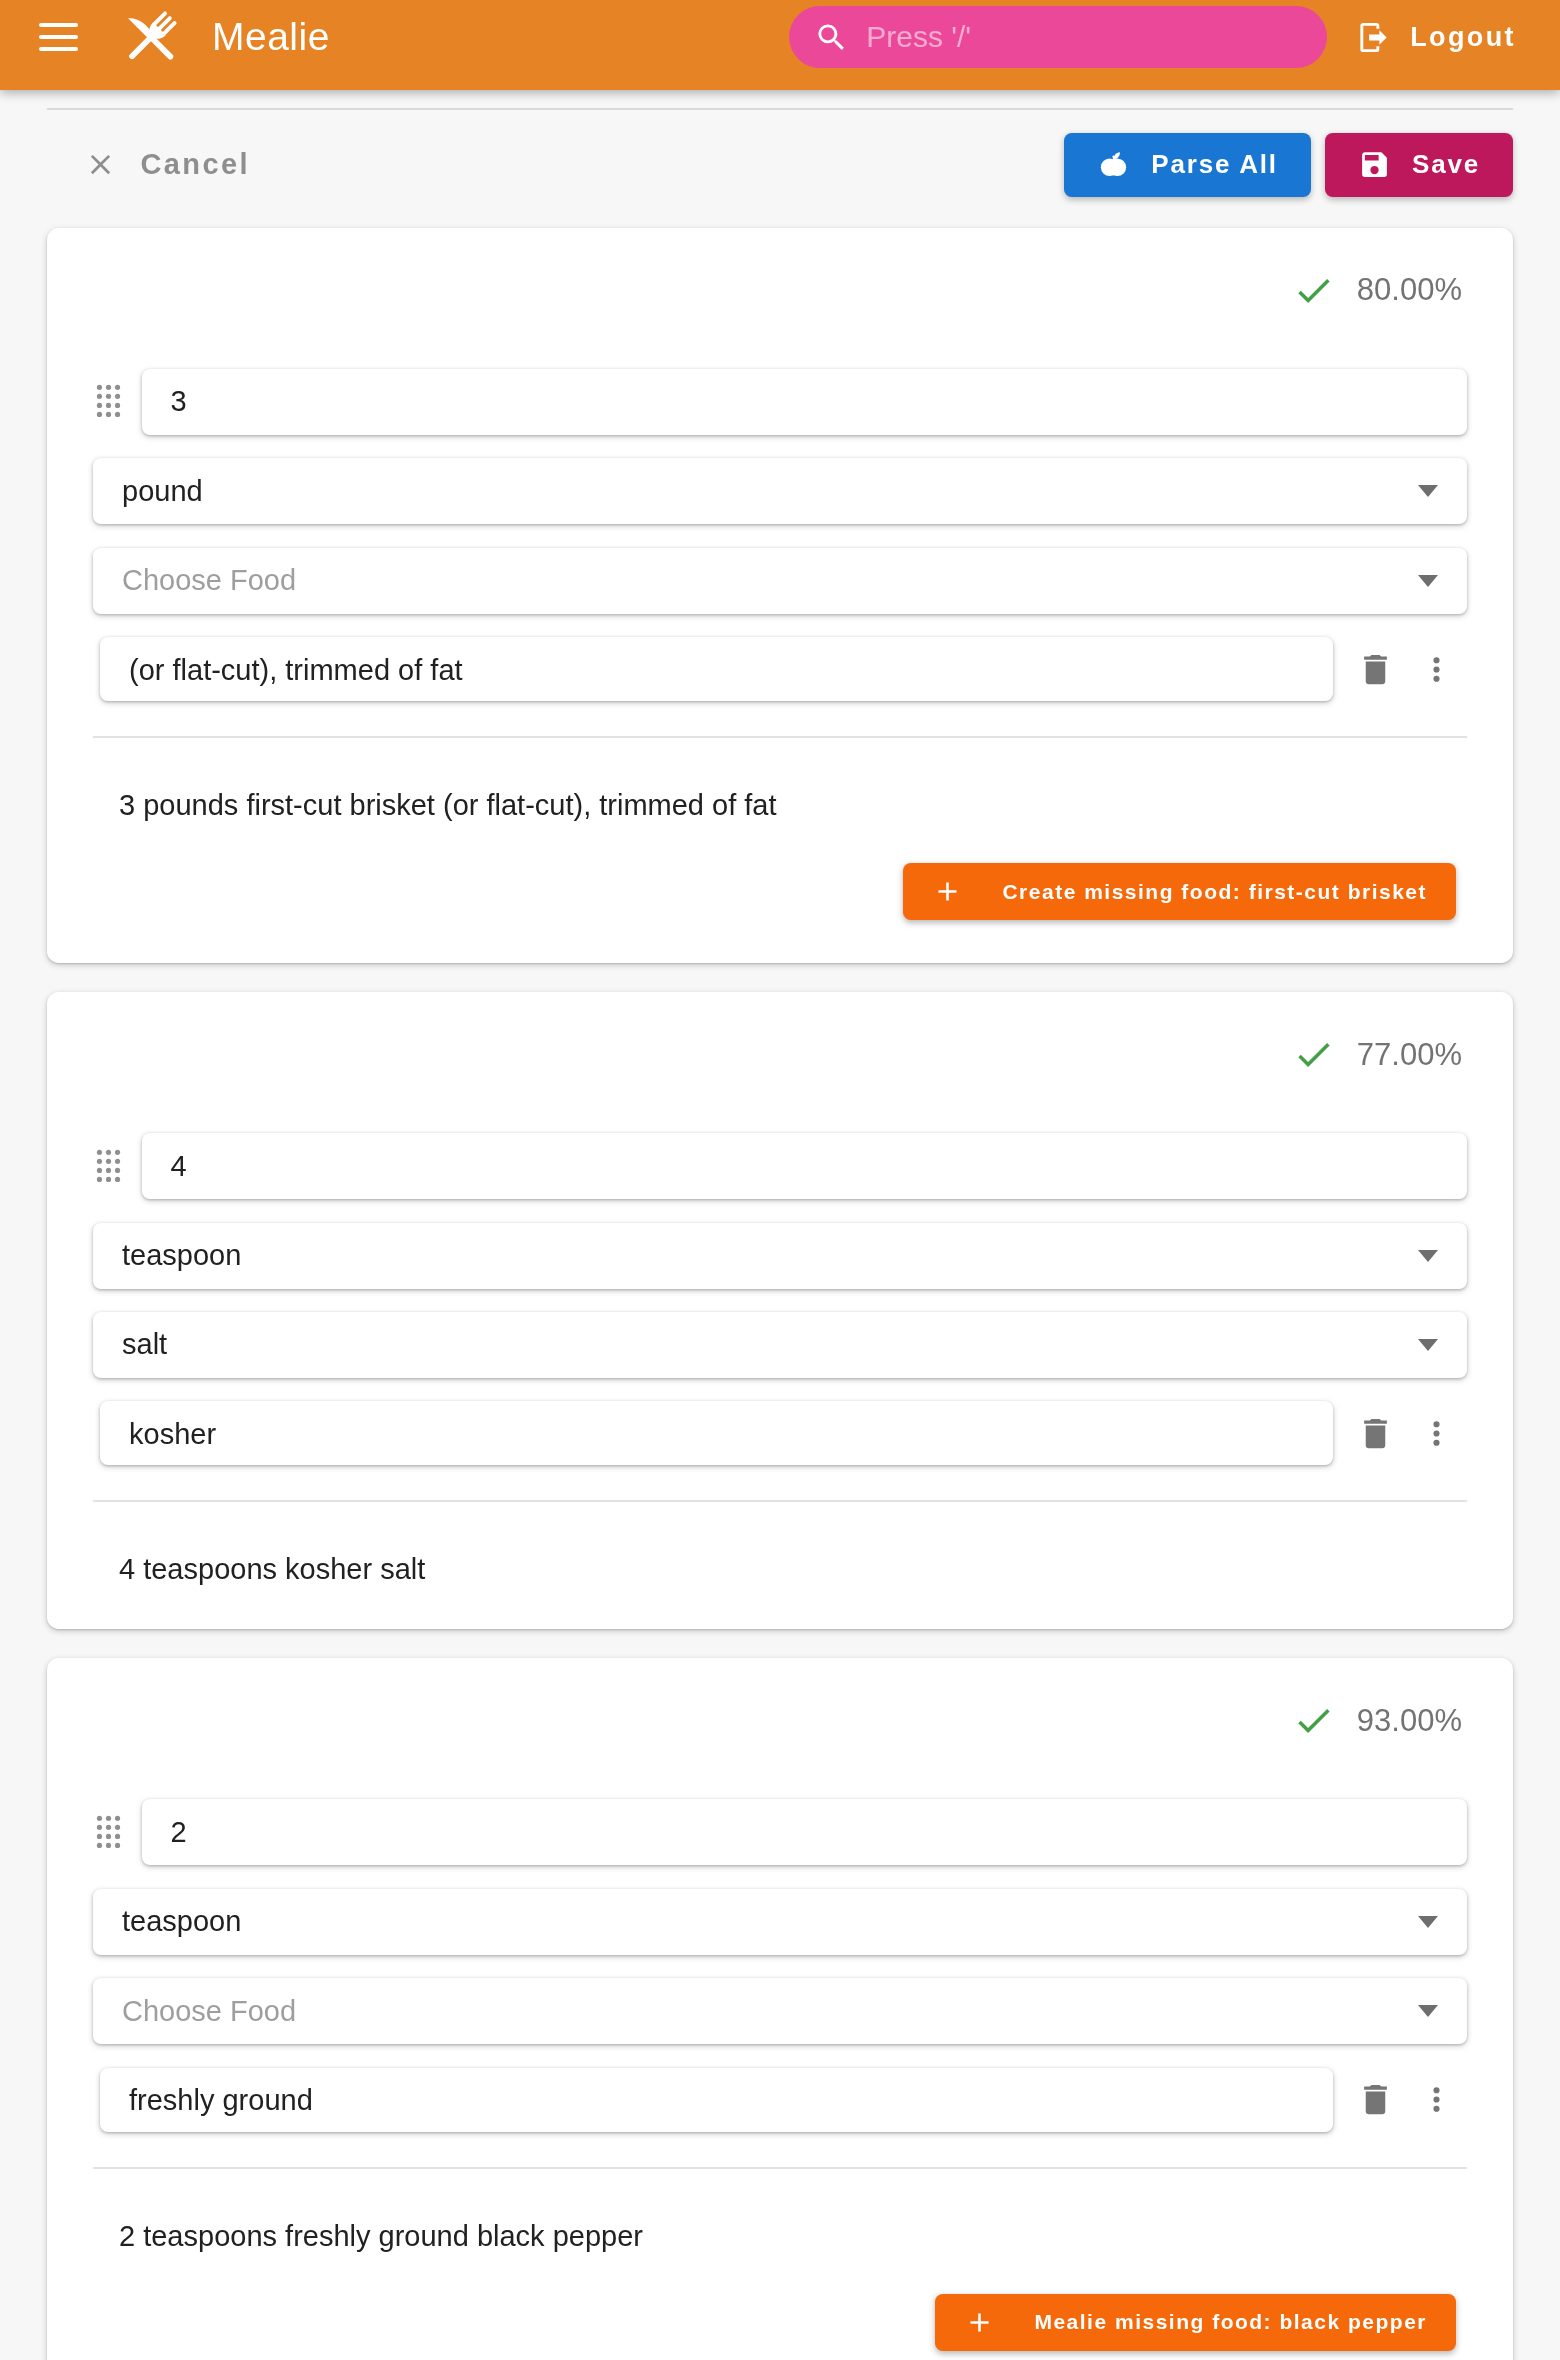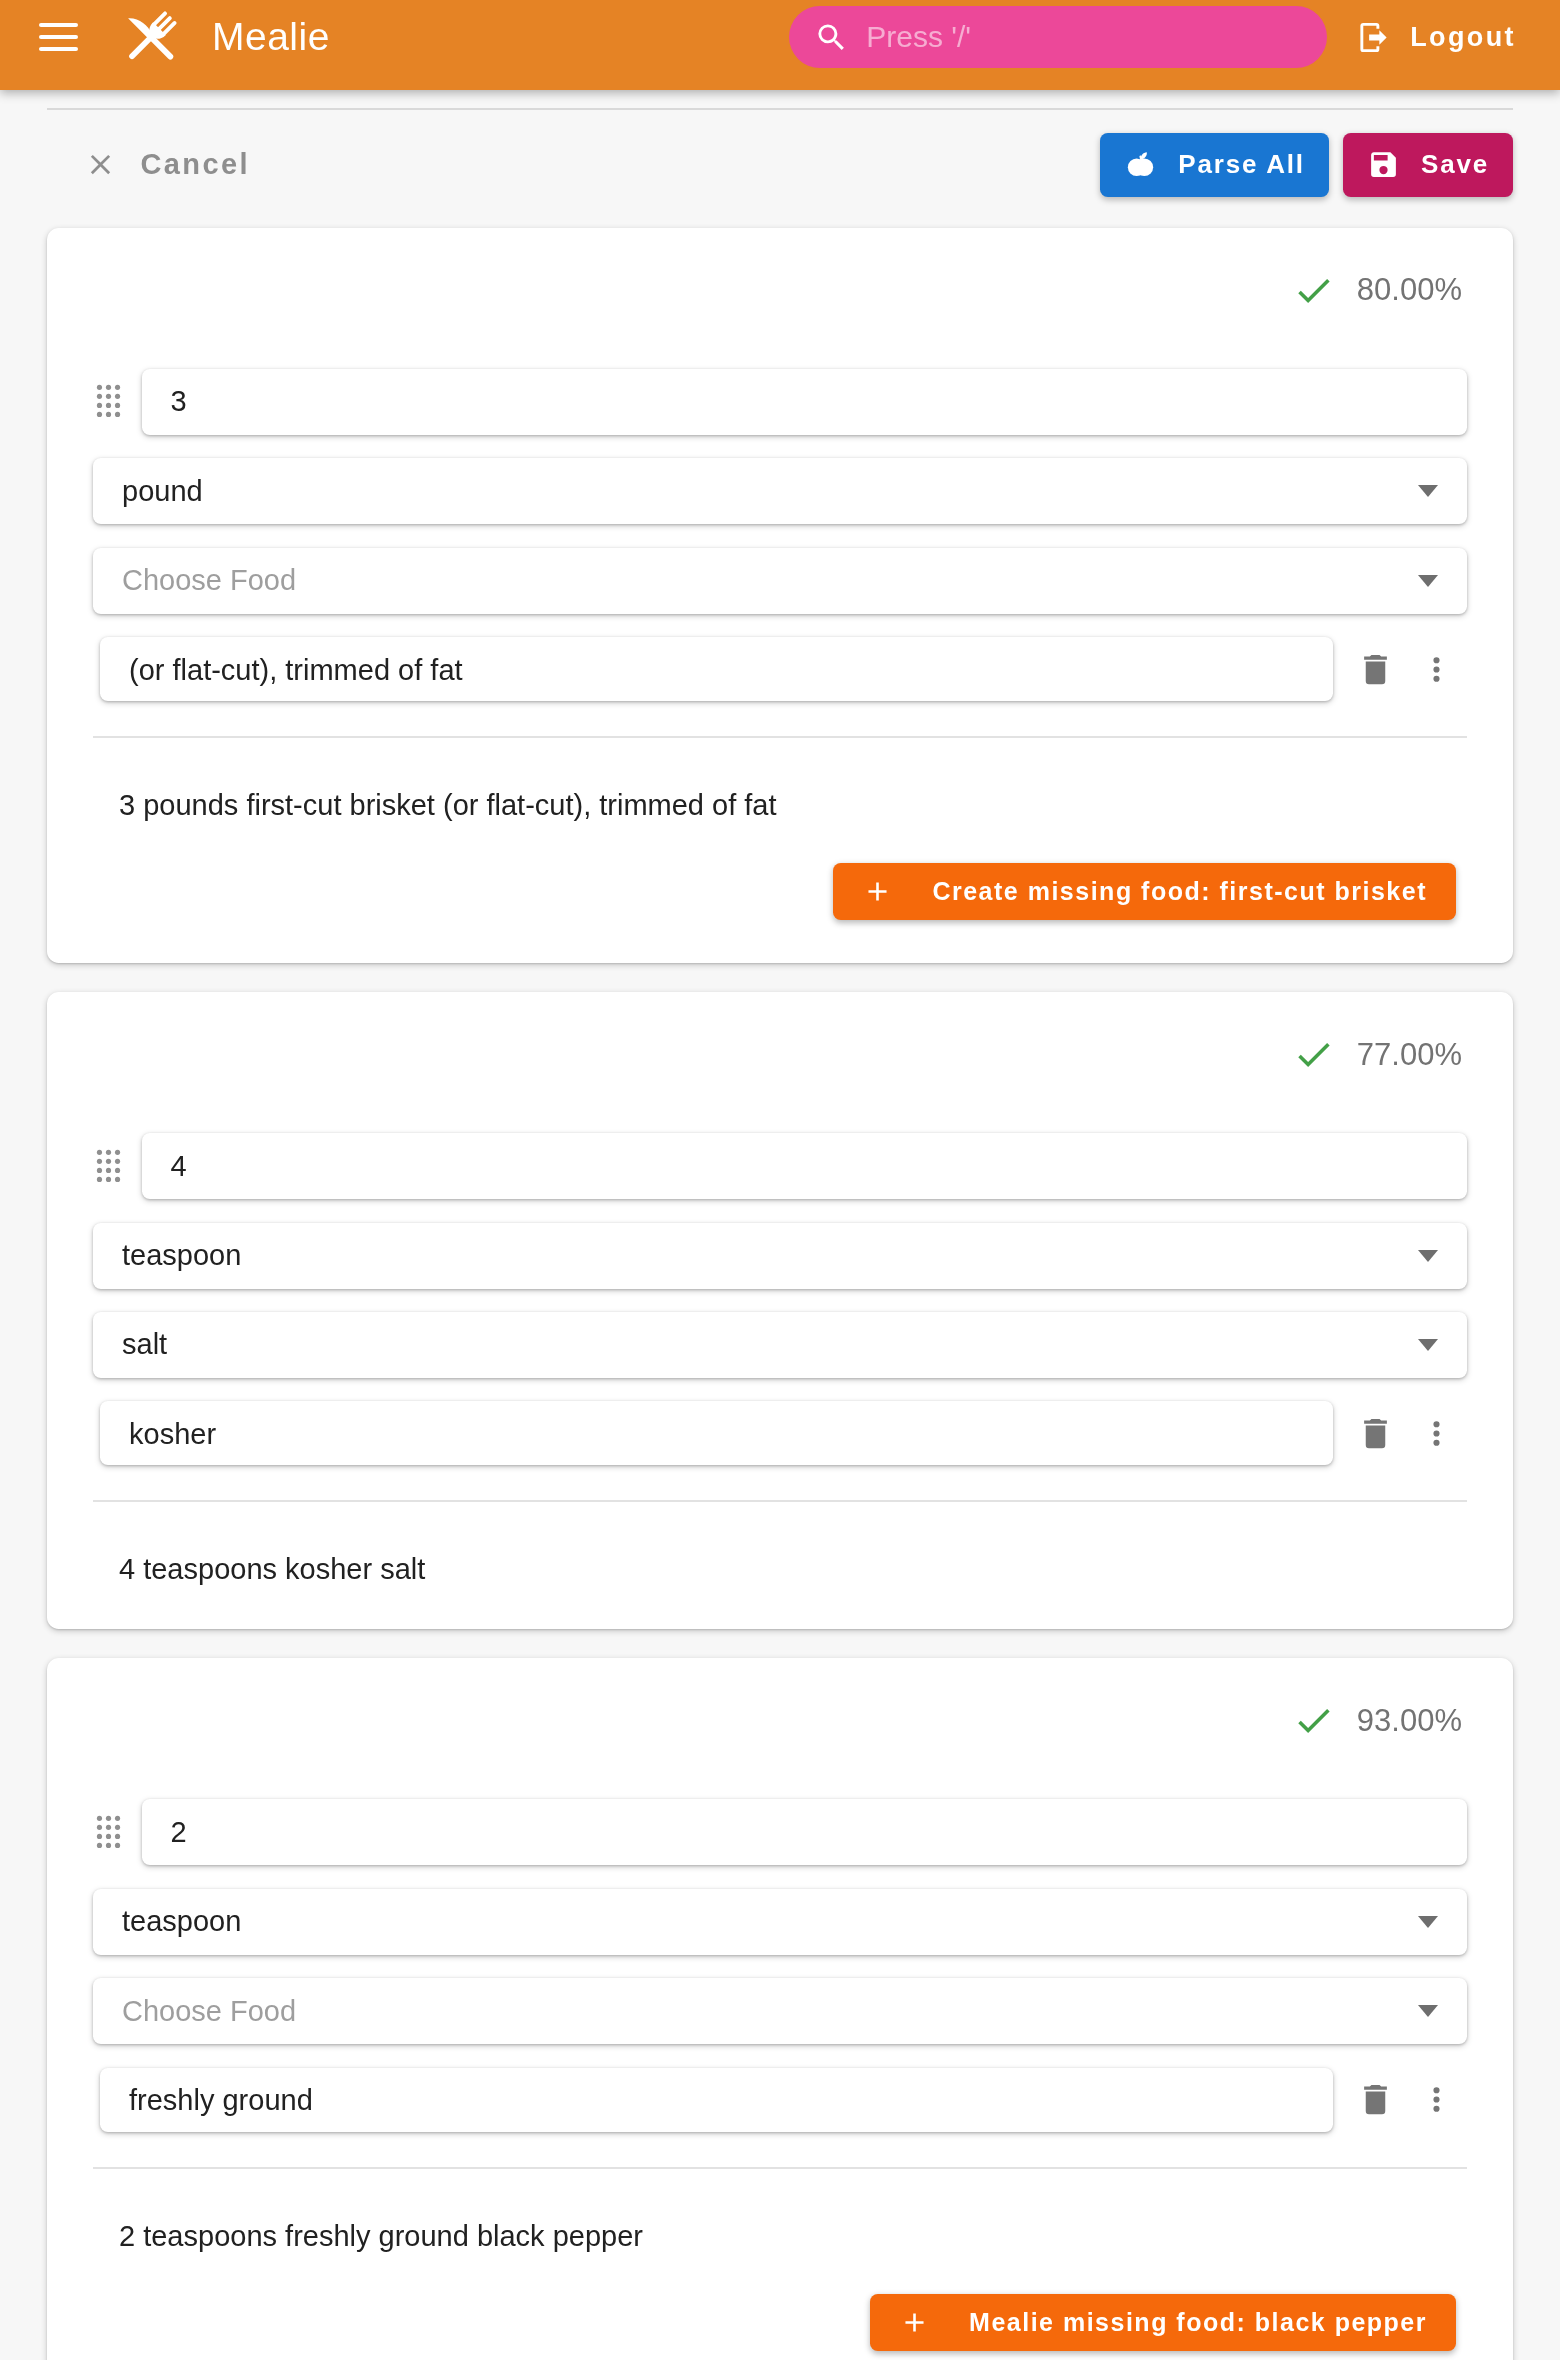--- a/index.html
+++ b/index.html
@@ -45,21 +45,21 @@
   .cancel-btn {
     display:flex; align-items:center; gap:23.4px; padding-left:37px;
     background:none; border:none; cursor:pointer;
     color:#8e8e8e; font-size:29px; font-weight:bold; letter-spacing:2.4px;
     font-family:"Liberation Sans", sans-serif;
   }
   .cancel-btn svg { width:33px; height:33px; }
   .toolbar-spacer { flex:1; }
   .btn {
     display:flex; align-items:center; gap:21.5px;
-    height:64px; padding:0 24px; border:none; border-radius:7.8px; cursor:pointer;
+    height:64px; padding:0 33px; border:none; border-radius:7.8px; cursor:pointer;
     color:#fff; font-size:26px; font-weight:bold; letter-spacing:1.8px;
     font-family:"Liberation Sans", sans-serif;
     box-shadow:0 2.9px 5.9px rgba(0,0,0,0.25);
   }
   .btn svg { width:33px; height:33px; }
   .btn-parse { background:#1976D2; margin-right:13.7px; }
   .btn-save { background:#be185d; }
 
   
   .card {
@@ -99,21 +99,21 @@
   .trash-btn svg { width:39px; height:39px; }
   .kebab-btn { width:47px; height:59px; margin-left:7.8px; }
   .kebab-btn svg { width:37px; height:37px; }
 
   .card-divider { margin:0 46px; border-top:2px solid #e2e2e2; }
   .summary { padding:51px 72px 0; font-size:29px; color:#212121; }
   .create-row { display:flex; justify-content:flex-end; padding:41px 57px 0; }
   .btn-create {
     display:flex; align-items:center; gap:39px;
     height:57px; padding:0 29px; border:none; border-radius:7.8px; cursor:pointer;
-    background:#F5690B; color:#fff; font-size:25px; font-weight:bold; letter-spacing:1.5px;
+    background:#F5690B; color:#fff; font-size:21px; font-weight:bold; letter-spacing:1.5px;
     font-family:"Liberation Sans", sans-serif;
     box-shadow:0 2.9px 5.9px rgba(0,0,0,0.28);
   }
   .btn-create svg { width:31px; height:31px; }
 </style>
 </head>
 <body>
 
 <header class="appbar">
   <div class="hamburger">

